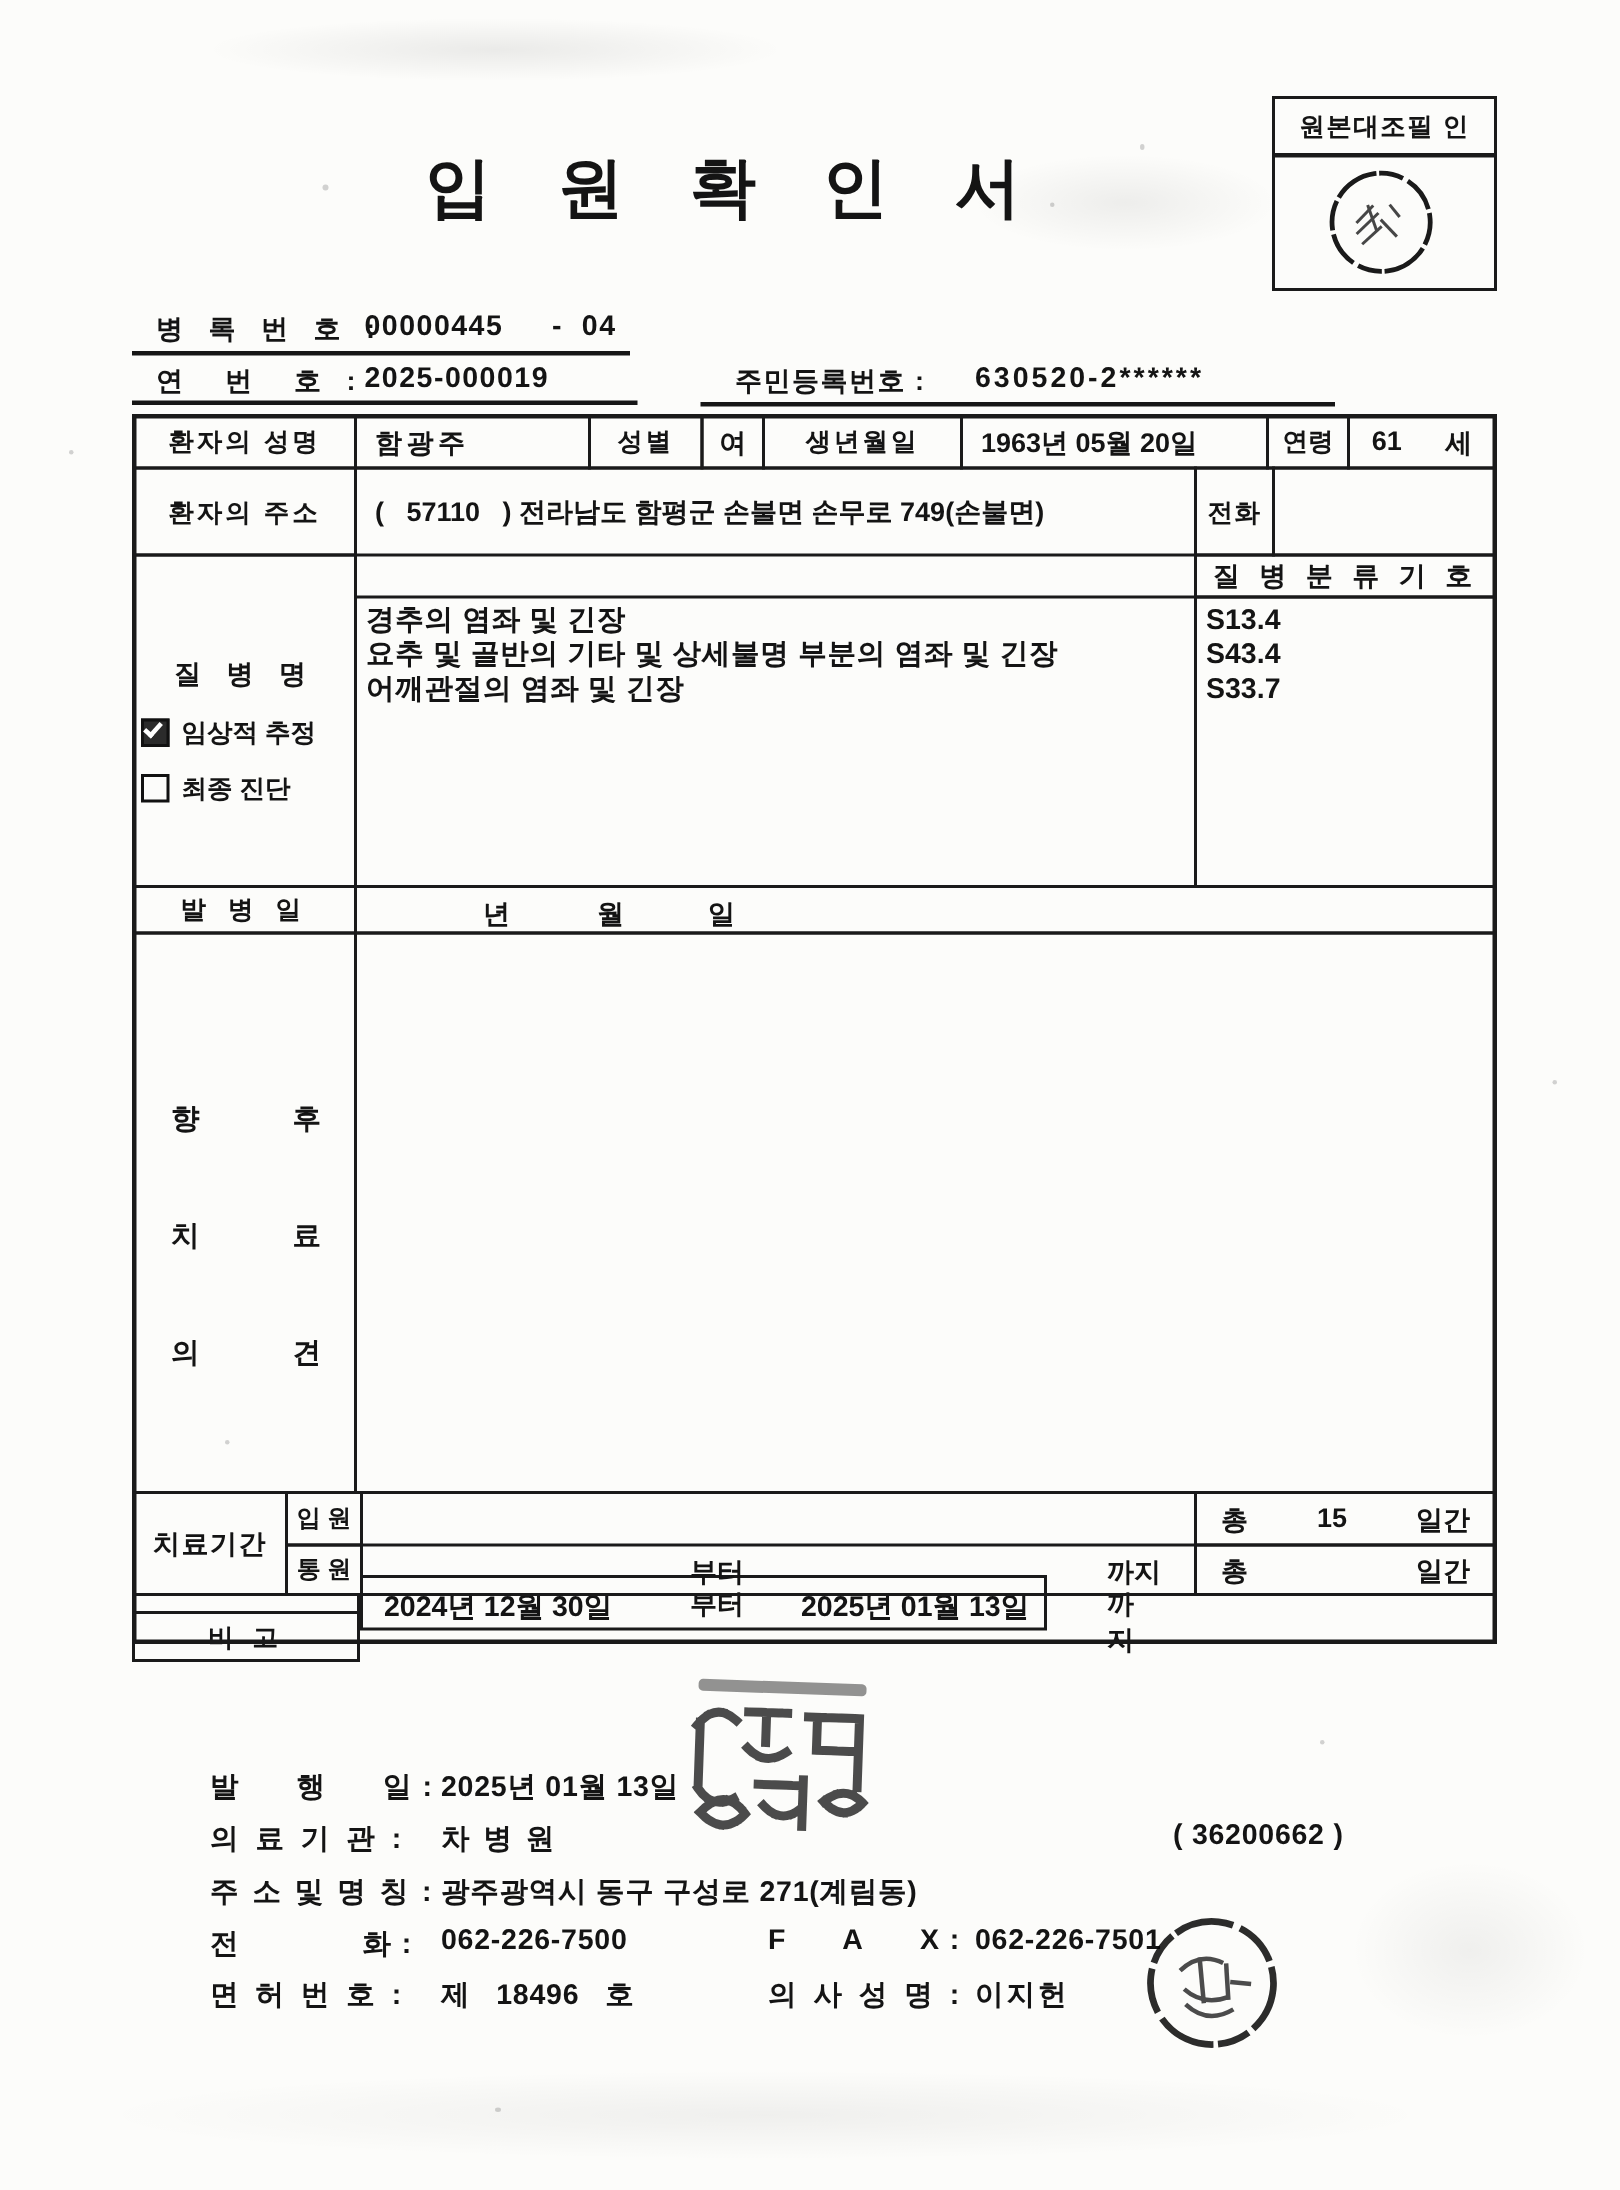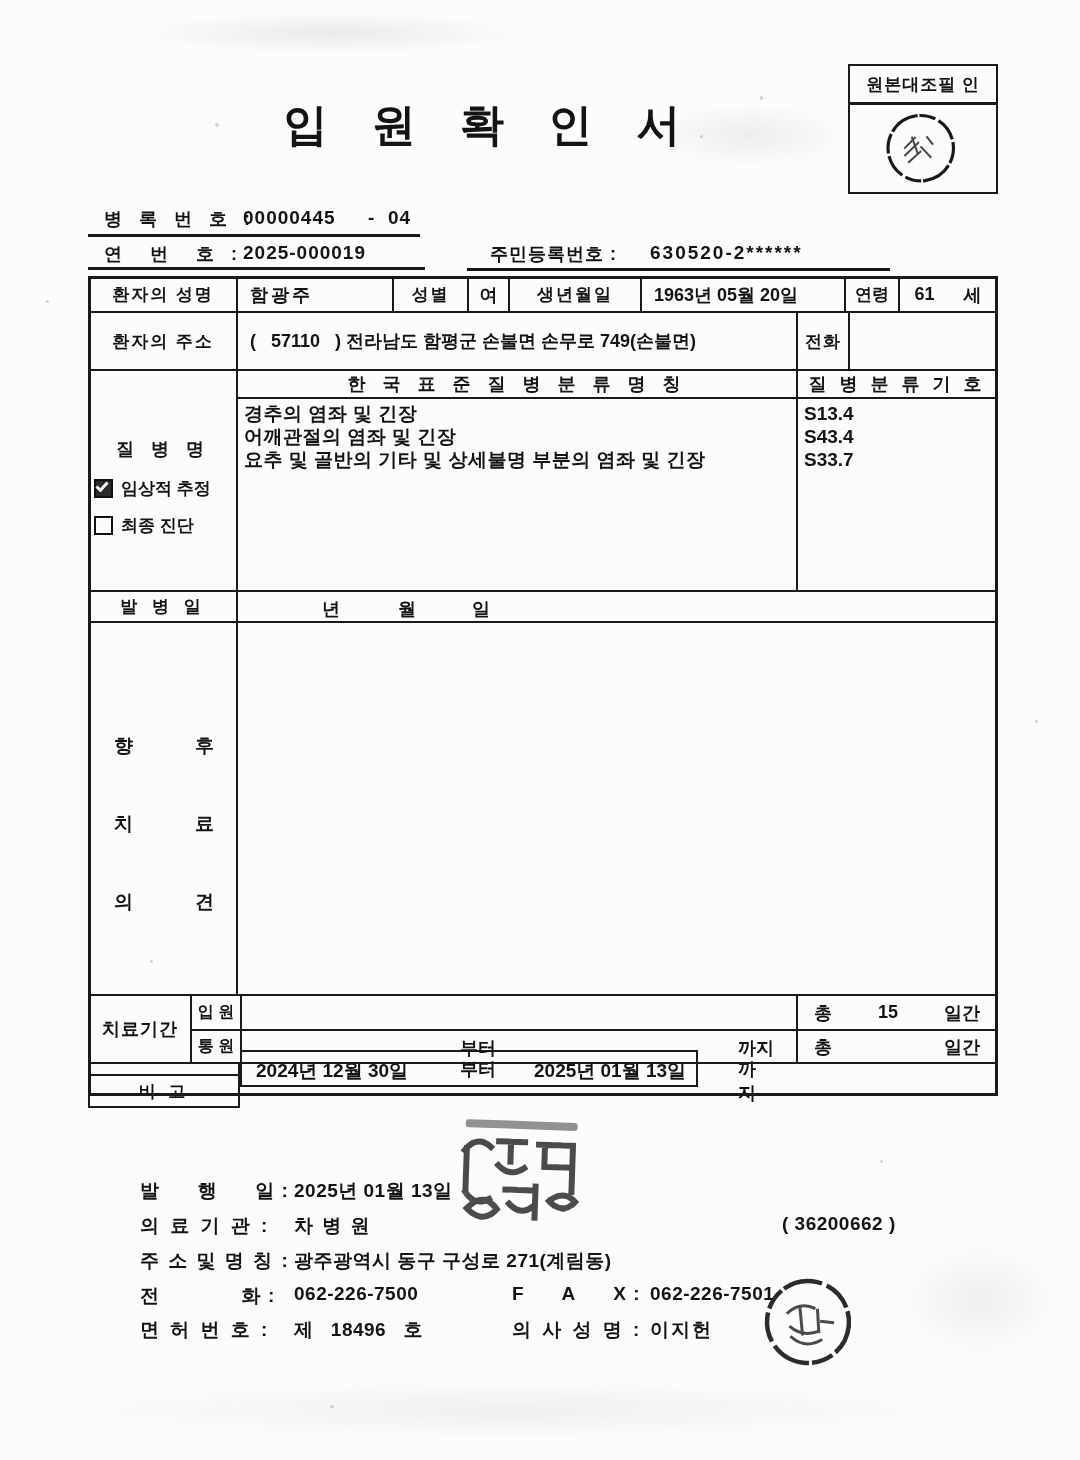--- a/index.html
+++ b/index.html
@@ -96,39 +96,38 @@
   <div class="cell" style="left:898px;top:276px;width:100px;height:37px;display:flex;align-items:center;justify-content:space-around;font-weight:700;font-size:18px;">
     <span>61</span>
     <span>세</span>
   </div>
 
   <div class="cell lbl" style="left:88px;top:311px;width:150px;height:60px;">환자의 주소</div>
   <div class="cell val pad" style="left:236px;top:311px;width:562px;height:60px;font-size:18px;white-space:pre;">(   57110   ) 전라남도 함평군 손불면 손무로 749(손불면)</div>
   <div class="cell lbl" style="left:796px;top:311px;width:54px;height:60px;letter-spacing:1px;">전화</div>
   <div class="cell val" style="left:848px;top:311px;width:150px;height:60px;"></div>
 
-  <div class="cell lbl" style="left:236px;top:369px;width:562px;height:30px;font-size:18px;letter-spacing:6px;">한 국 표 준 질 병 분 류 명 칭</div>
   <div class="cell lbl" style="left:796px;top:369px;width:202px;height:30px;font-size:18px;letter-spacing:4px;">질 병 분 류 기 호</div>
 
   <div class="cell" style="left:88px;top:369px;width:150px;height:223px;">
     <div style="text-align:center;margin-top:66px;font-weight:700;font-size:18px;letter-spacing:6px;">질 병 명</div>
     <div class="cbrow" style="margin:16px 0 0 4px;">
       <span class="cb checked"></span>
       <span>임상적 추정</span>
     </div>
     <div class="cbrow" style="margin:14px 0 0 4px;">
       <span class="cb"></span>
       <span>최종 진단</span>
     </div>
   </div>
 
   <div class="cell dx-name-lines" style="left:236px;top:397px;width:562px;height:195px;padding:3px 0 0 6px;">
     <div>경추의 염좌 및 긴장</div>
+    <div>요추 및 골반의 기타 및 상세불명 부분의 염좌 및 긴장</div>
     <div>어깨관절의 염좌 및 긴장</div>
-    <div>요추 및 골반의 기타 및 상세불명 부분의 염좌 및 긴장</div>
   </div>
   <div class="cell dx-code-lines" style="left:796px;top:397px;width:202px;height:195px;padding:3px 0 0 6px;">
     <div>S13.4</div>
     <div>S43.4</div>
     <div>S33.7</div>
   </div>
 
   <div class="cell lbl" style="left:88px;top:590px;width:150px;height:33px;letter-spacing:5px;">발 병 일</div>
   <div class="cell" style="left:236px;top:590px;width:762px;height:33px;">
     <span class="abs" style="left:84px;top:5px;font-weight:700;font-size:18px;">년</span>

